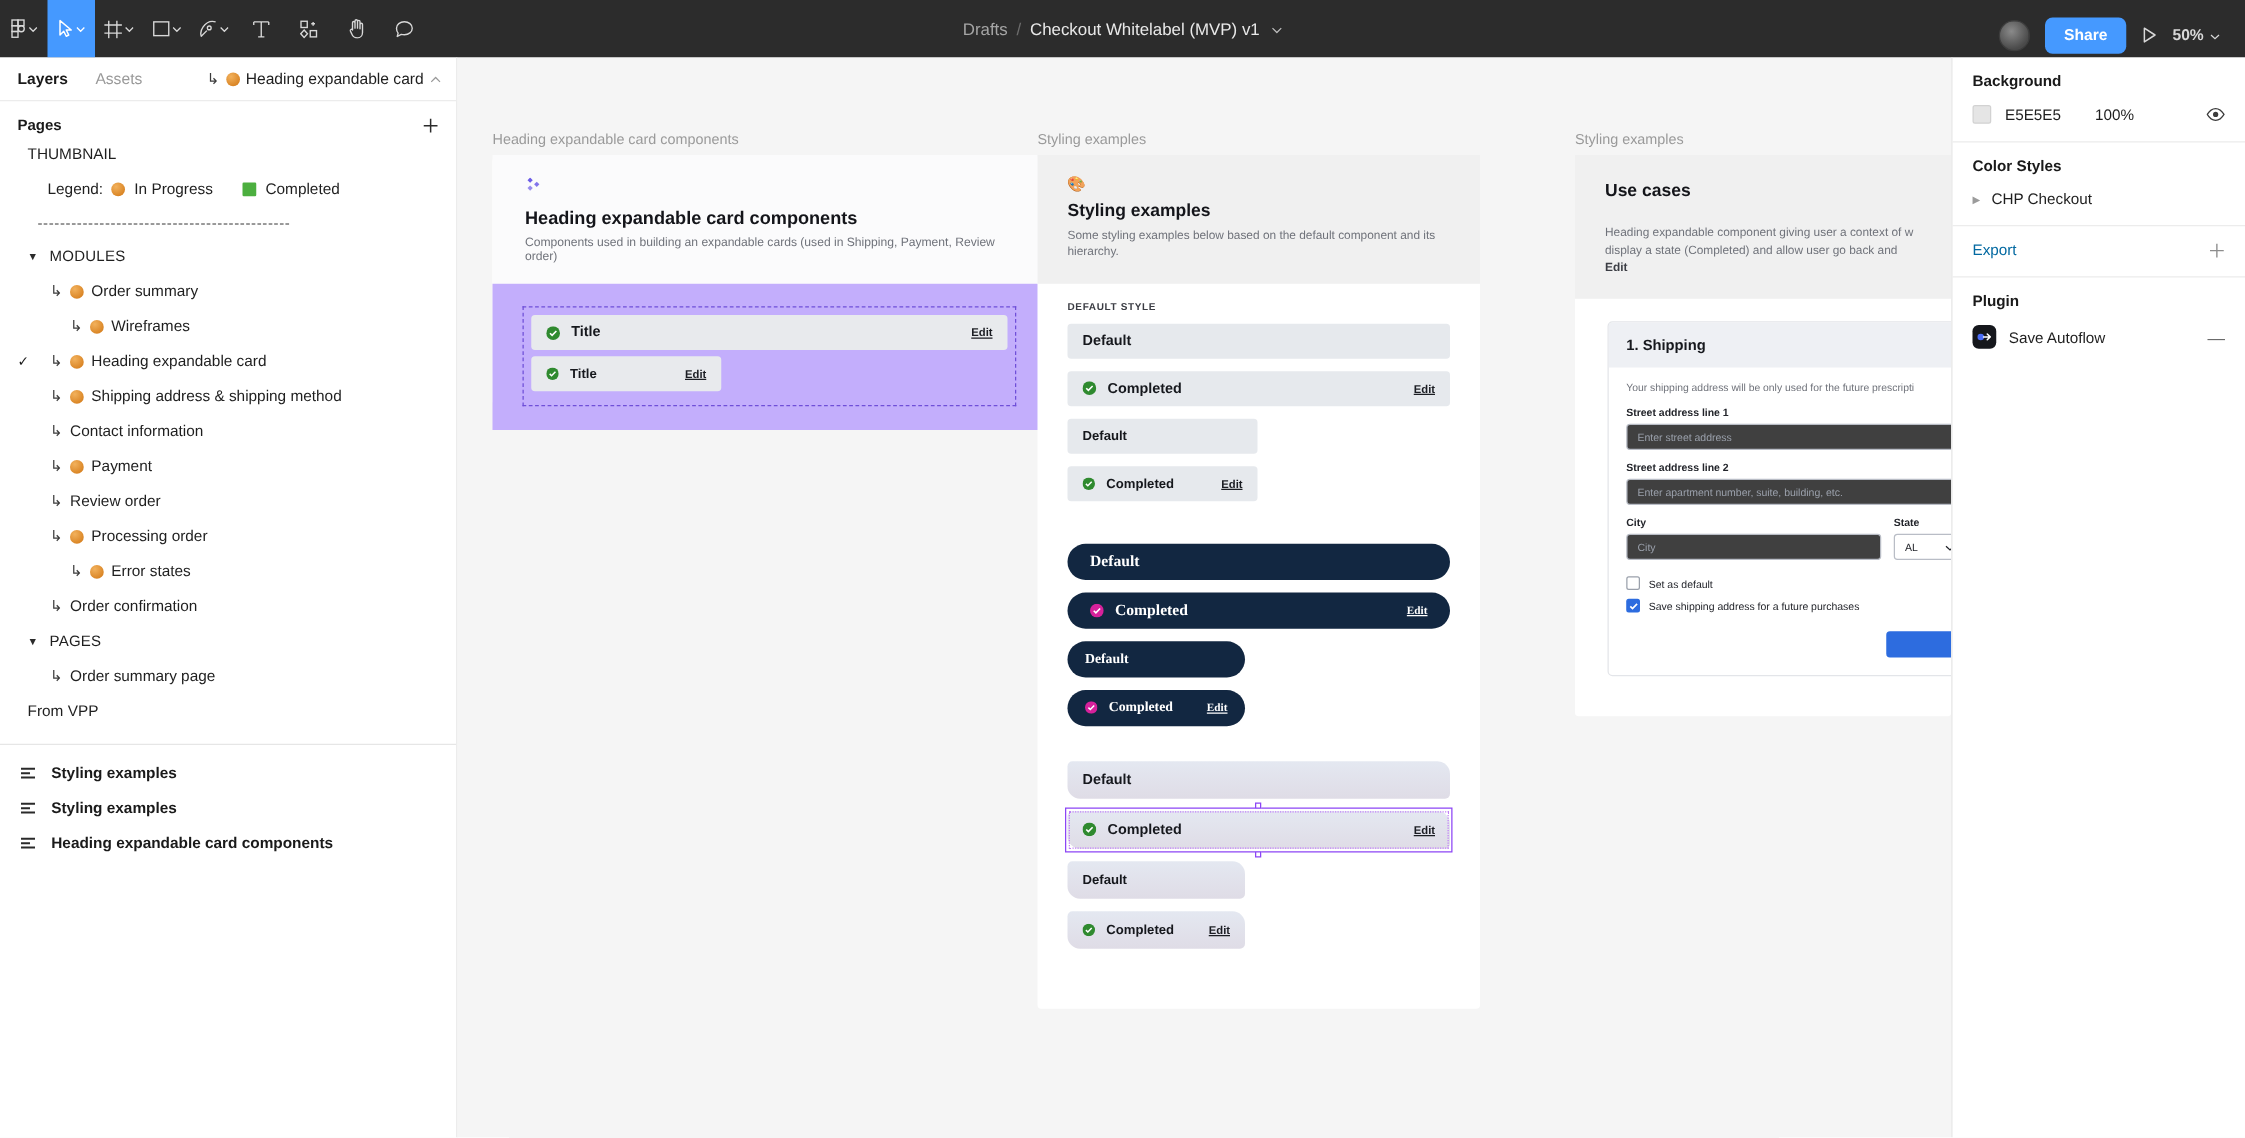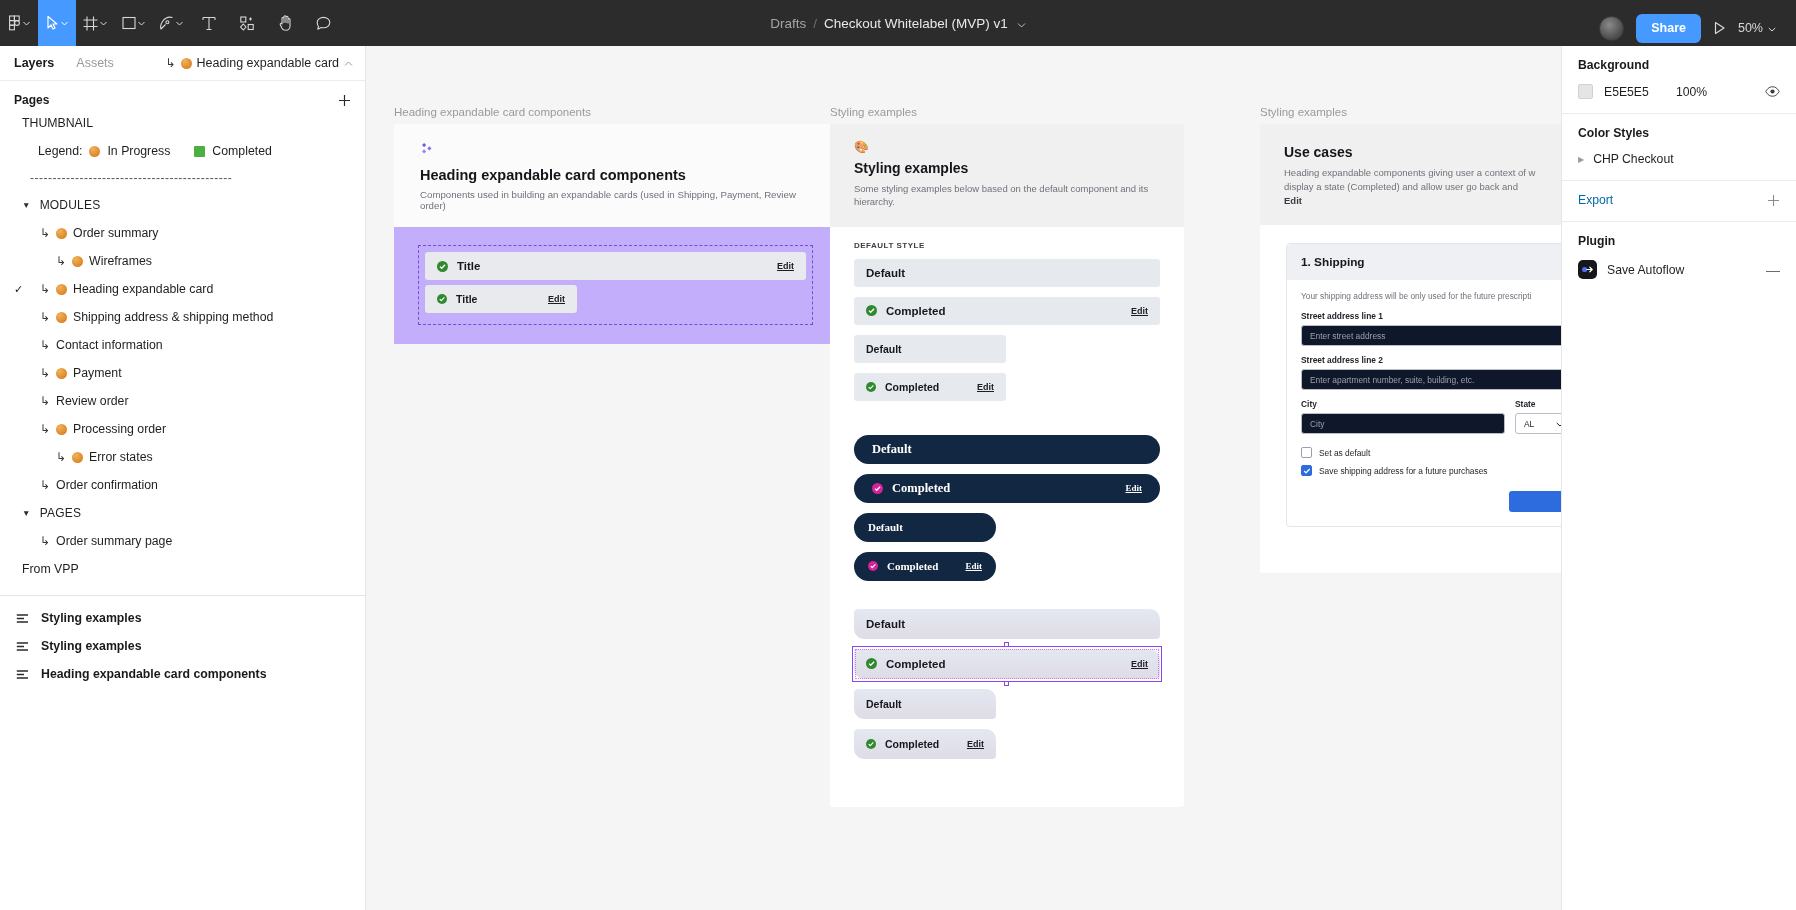--- a/index.html
+++ b/index.html
@@ -43,21 +43,21 @@
     border: 1.5px solid #3d3d3d; cursor: pointer;
   }
   .share-btn {
     background: #4599ff; color: #fff; border: none; border-radius: 6px;
     height: 29px; padding: 0 15px; font-size: 12.5px; font-weight: 600;
     font-family: "Liberation Sans", sans-serif; cursor: pointer;
   }
   .play-btn { color: #d8d8d8; cursor: pointer; display: flex; align-items: center; }
   .zoom-ctl {
     color: #d8d8d8; font-size: 12.5px; display: flex; align-items: center;
-    gap: 5px; cursor: pointer;
+    gap: 5px; cursor: pointer; font-weight: bold;
   }
 
   
   .sidebar {
     position: absolute; left: 0; top: 46px; width: 366px; height: 864px;
     background: #ffffff; border-right: 1px solid #e6e6e6;
     display: flex; flex-direction: column;
   }
   .sb-tabs {
     height: 35px; display: flex; align-items: center; padding: 0 14px;
@@ -231,39 +231,39 @@
     border: 1px dotted #c07ef8; pointer-events: none;
   }
   .handle {
     position: absolute; width: 5px; height: 5px; background: #fff;
     border: 1px solid #8c45f5; pointer-events: none;
   }
 
   
   #frame3 { left: 894px; top: 78px; width: 301px; height: 449px; border-radius: 3px; }
   .f3-head { background: #f0f0f0; padding: 20px 24px 18px 24px; }
-  .f3-title { font-size: 14px; font-weight: 700; color: #14151a; margin-bottom: 6px; }
+  .f3-title { font-size: 14px; font-weight: 700; color: #14151a; margin-bottom: 20px; }
   .f3-sub { font-size: 9.5px; color: #6f727a; line-height: 1.45; }
   .f3-sub b { color: #3b3d44; }
   .f3-body { padding: 18px 0 0 26px; }
   .ship-card {
     background: #fff; border: 1px solid #e3e5e9; border-radius: 4px;
     width: 300px; overflow: hidden;
   }
   .ship-hdr {
     background: #eef0f4; padding: 11px 14px; font-size: 11.8px;
     font-weight: 700; color: #16181d;
   }
   .ship-body { padding: 11px 14px 14px 14px; }
   .ship-note { font-size: 8.3px; color: #6f727a; margin-bottom: 10px; }
   .fld-label { font-size: 8.4px; font-weight: 700; color: #23252b; margin-bottom: 4px; }
   .fld-input {
     height: 21px; border: 1px solid #b9bdc6; border-radius: 3px;
     display: flex; align-items: center; padding: 0 8px;
-    font-size: 8.4px; color: #9aa0ab; margin-bottom: 9px; background: #0f172a;
+    font-size: 8.4px; color: #9aa0ab; margin-bottom: 9px; background: #404040;
   }
   .two-col { display: flex; gap: 10px; }
   .col-city { flex: 1; }
   .col-state { width: 56px; }
   .sel-input {
     height: 21px; border: 1px solid #b9bdc6; border-radius: 3px;
     display: flex; align-items: center; justify-content: space-between;
     padding: 0 6px 0 8px; font-size: 8.4px; color: #23252b; background: #fff;
   }
   .cb-row { display: flex; align-items: center; gap: 7px; margin-top: 4px; margin-bottom: 7px; }
@@ -686,21 +686,21 @@
           <span class="edit">Edit</span>
         </div>
       </div>
     </div>
 
     <div class="frame-label" style="left:894px; top:60px">Styling examples</div>
     <div class="frame" id="frame3">
       <div class="f3-head">
         <div class="f3-title">Use cases</div>
         <div class="f3-sub">
-          <span>Heading expandable components giving user a context of w</span><br>
+          <span>Heading expandable component giving user a context of w</span><br>
           <span>display a state (Completed) and allow user go back and </span><b>Edit</b>
         </div>
       </div>
       <div class="f3-body">
         <div class="ship-card">
           <div class="ship-hdr">1. Shipping</div>
           <div class="ship-body">
             <div class="ship-note">Your shipping address will be only used for the future prescripti</div>
 
             <div class="fld-label">Street address line 1</div>

